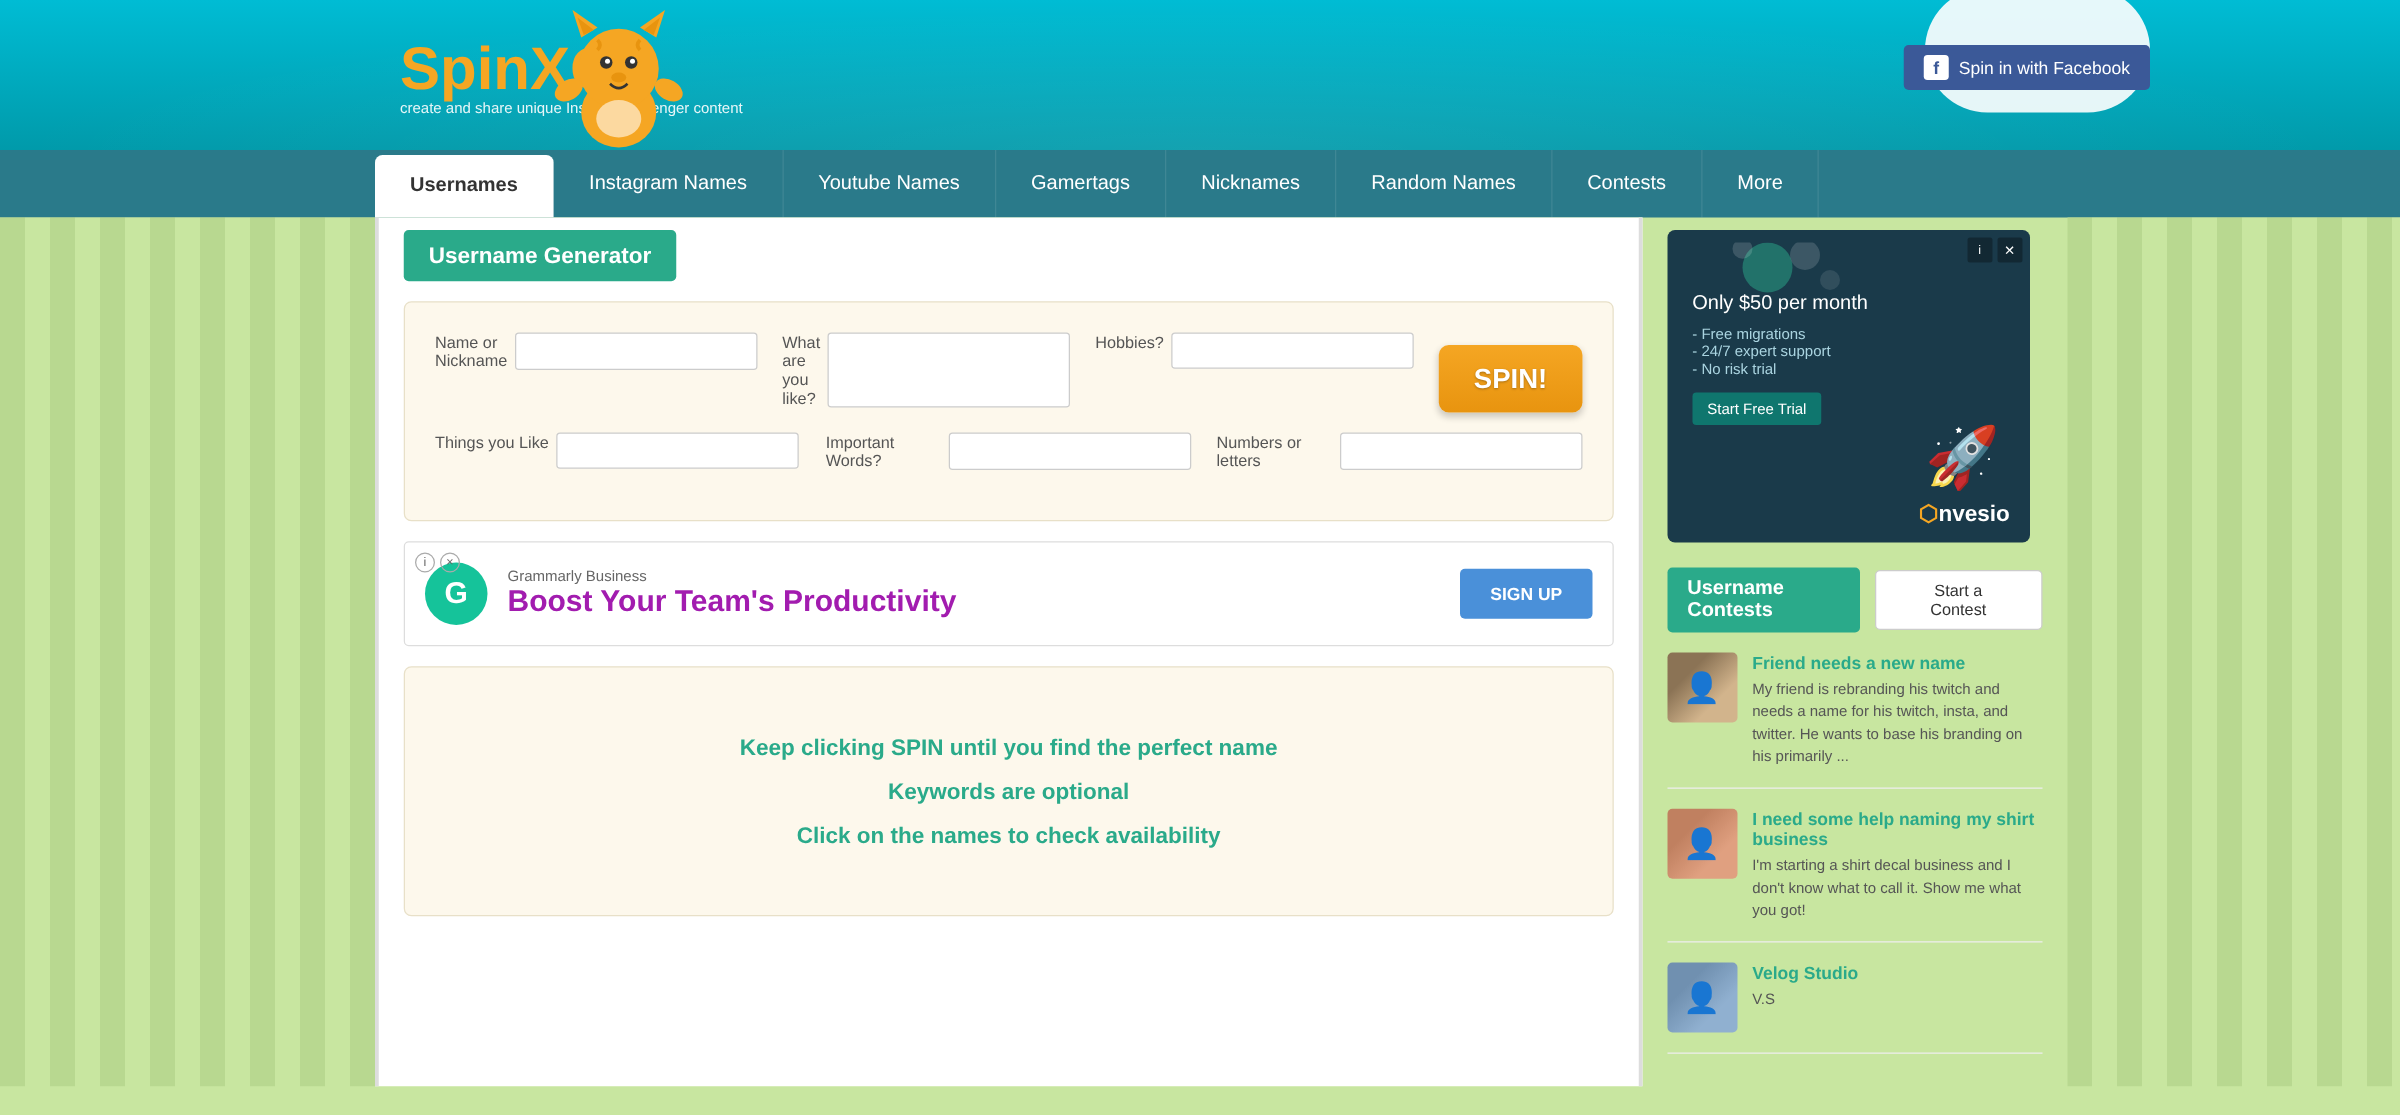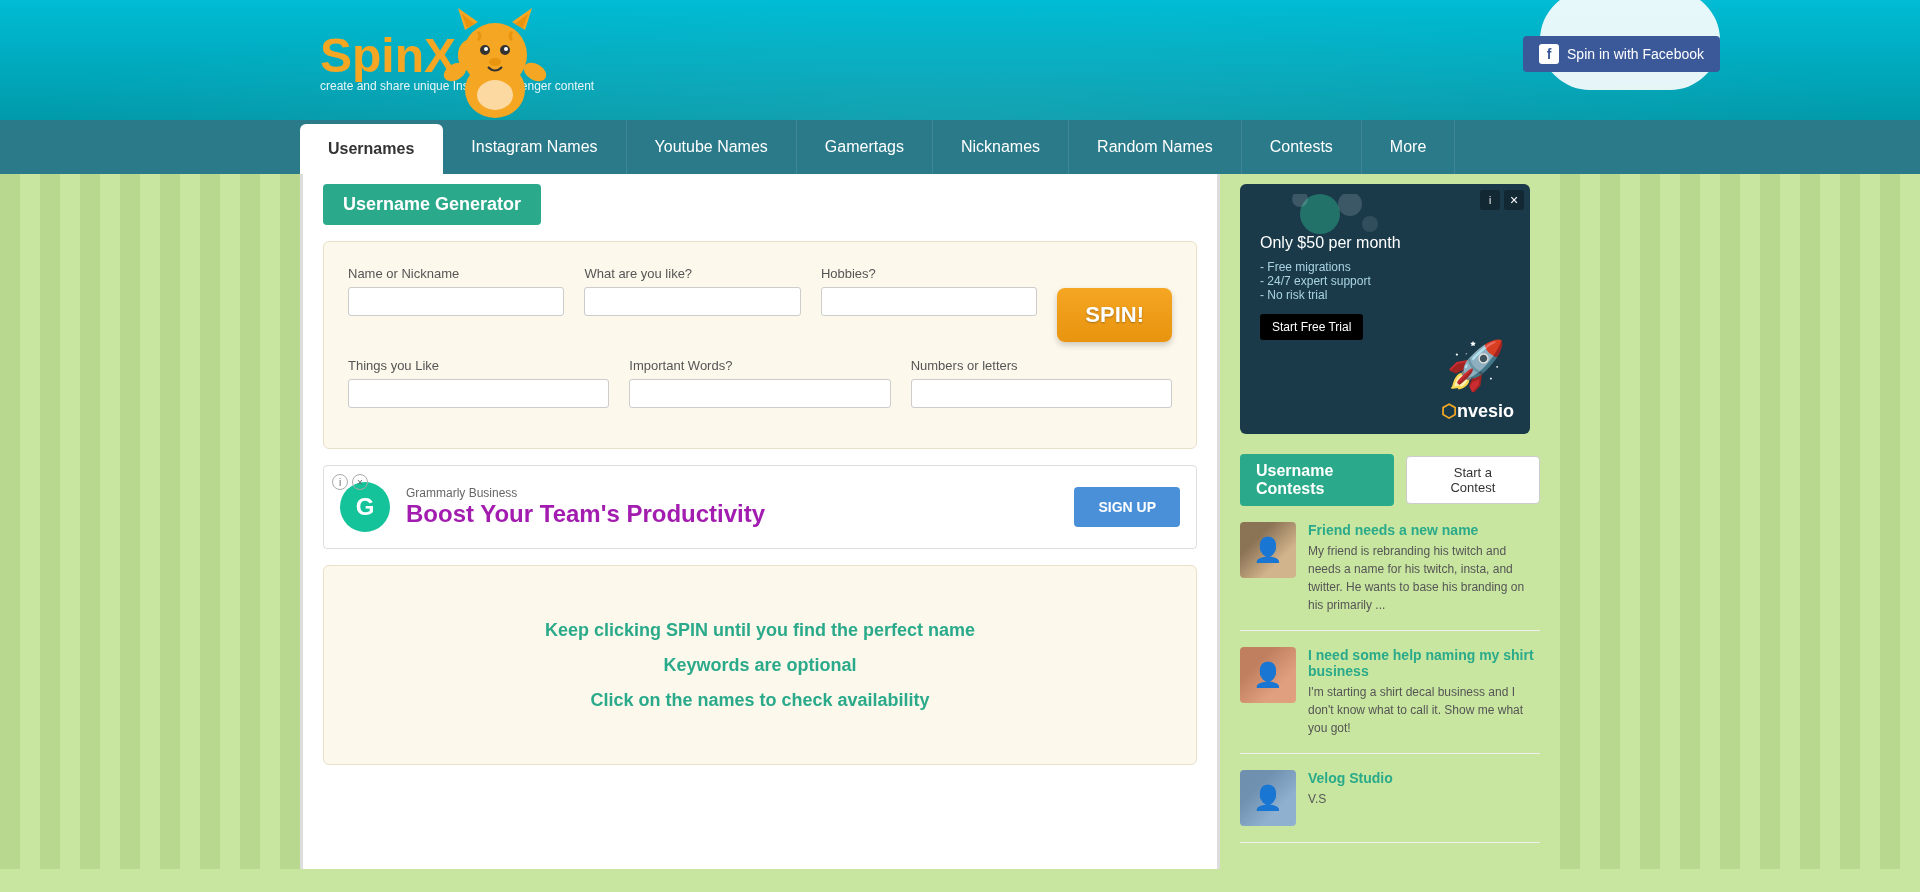--- a/index.html
+++ b/index.html
@@ -151,21 +151,20 @@
       margin-bottom: 16px;
     }
     .form-row {
       display: flex;
       gap: 20px;
       margin-bottom: 16px;
       align-items: flex-start;
     }
     .form-group {
       display: flex;
-      flex-direction: column;
       flex: 1;
       gap: 6px;
     }
     .form-group label {
       font-size: 13px;
       color: #555;
     }
     .form-group input {
       border: 1px solid #ccc;
       border-radius: 3px;
@@ -178,21 +177,21 @@
       color: white;
       border: none;
       border-radius: 8px;
       padding: 14px 28px;
       font-size: 22px;
       font-weight: bold;
       cursor: pointer;
       text-shadow: 0 1px 2px rgba(0,0,0,0.3);
       box-shadow: 0 3px 6px rgba(0,0,0,0.2);
       align-self: center;
-      margin-top: 22px;
+      margin-top: 10px;
     }
 
     
     .ad-grammarly {
       background: white;
       border: 1px solid #ddd;
       border-radius: 4px;
       padding: 16px;
       display: flex;
       align-items: center;
@@ -325,21 +324,21 @@
       margin-bottom: 8px;
     }
     .ad-list {
       color: #aad4e0;
       font-size: 12px;
       list-style: none;
       margin-bottom: 12px;
     }
     .ad-list li::before { content: '- '; }
     .ad-start-btn {
-      background: #000000;
+      background: #0f766e;
       color: white;
       border: none;
       border-radius: 3px;
       padding: 6px 12px;
       font-size: 12px;
       cursor: pointer;
     }
 
     
     .contests-header {

